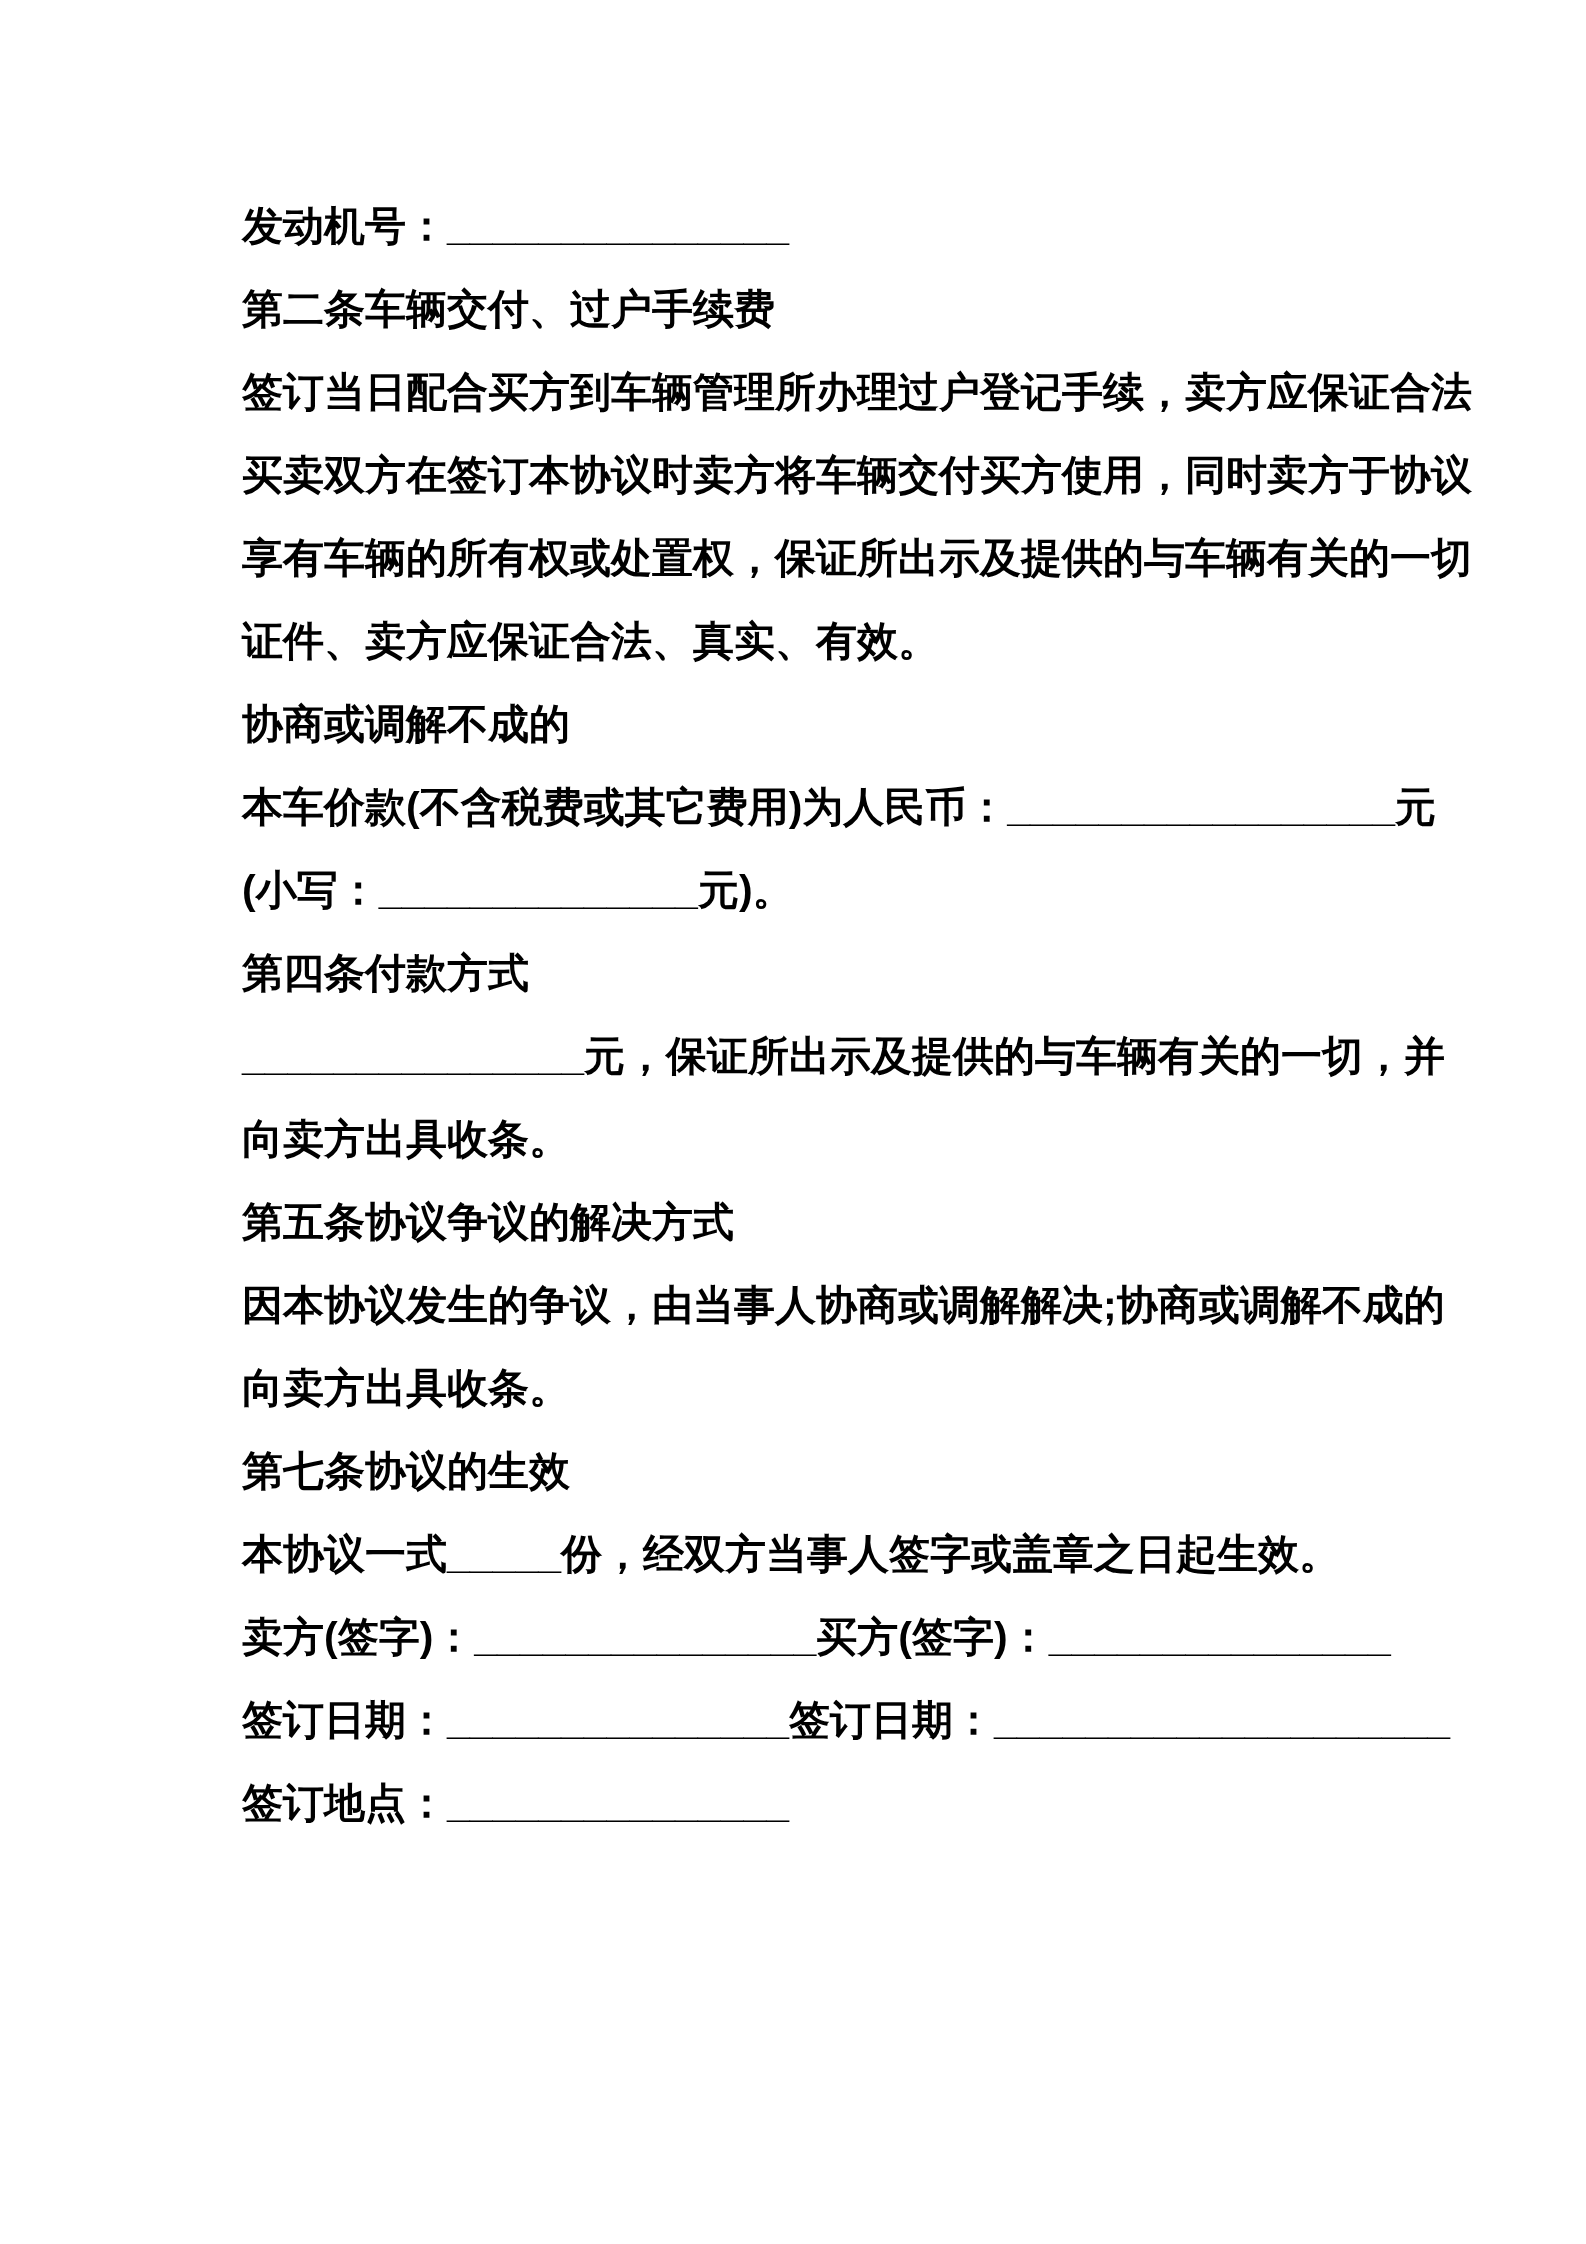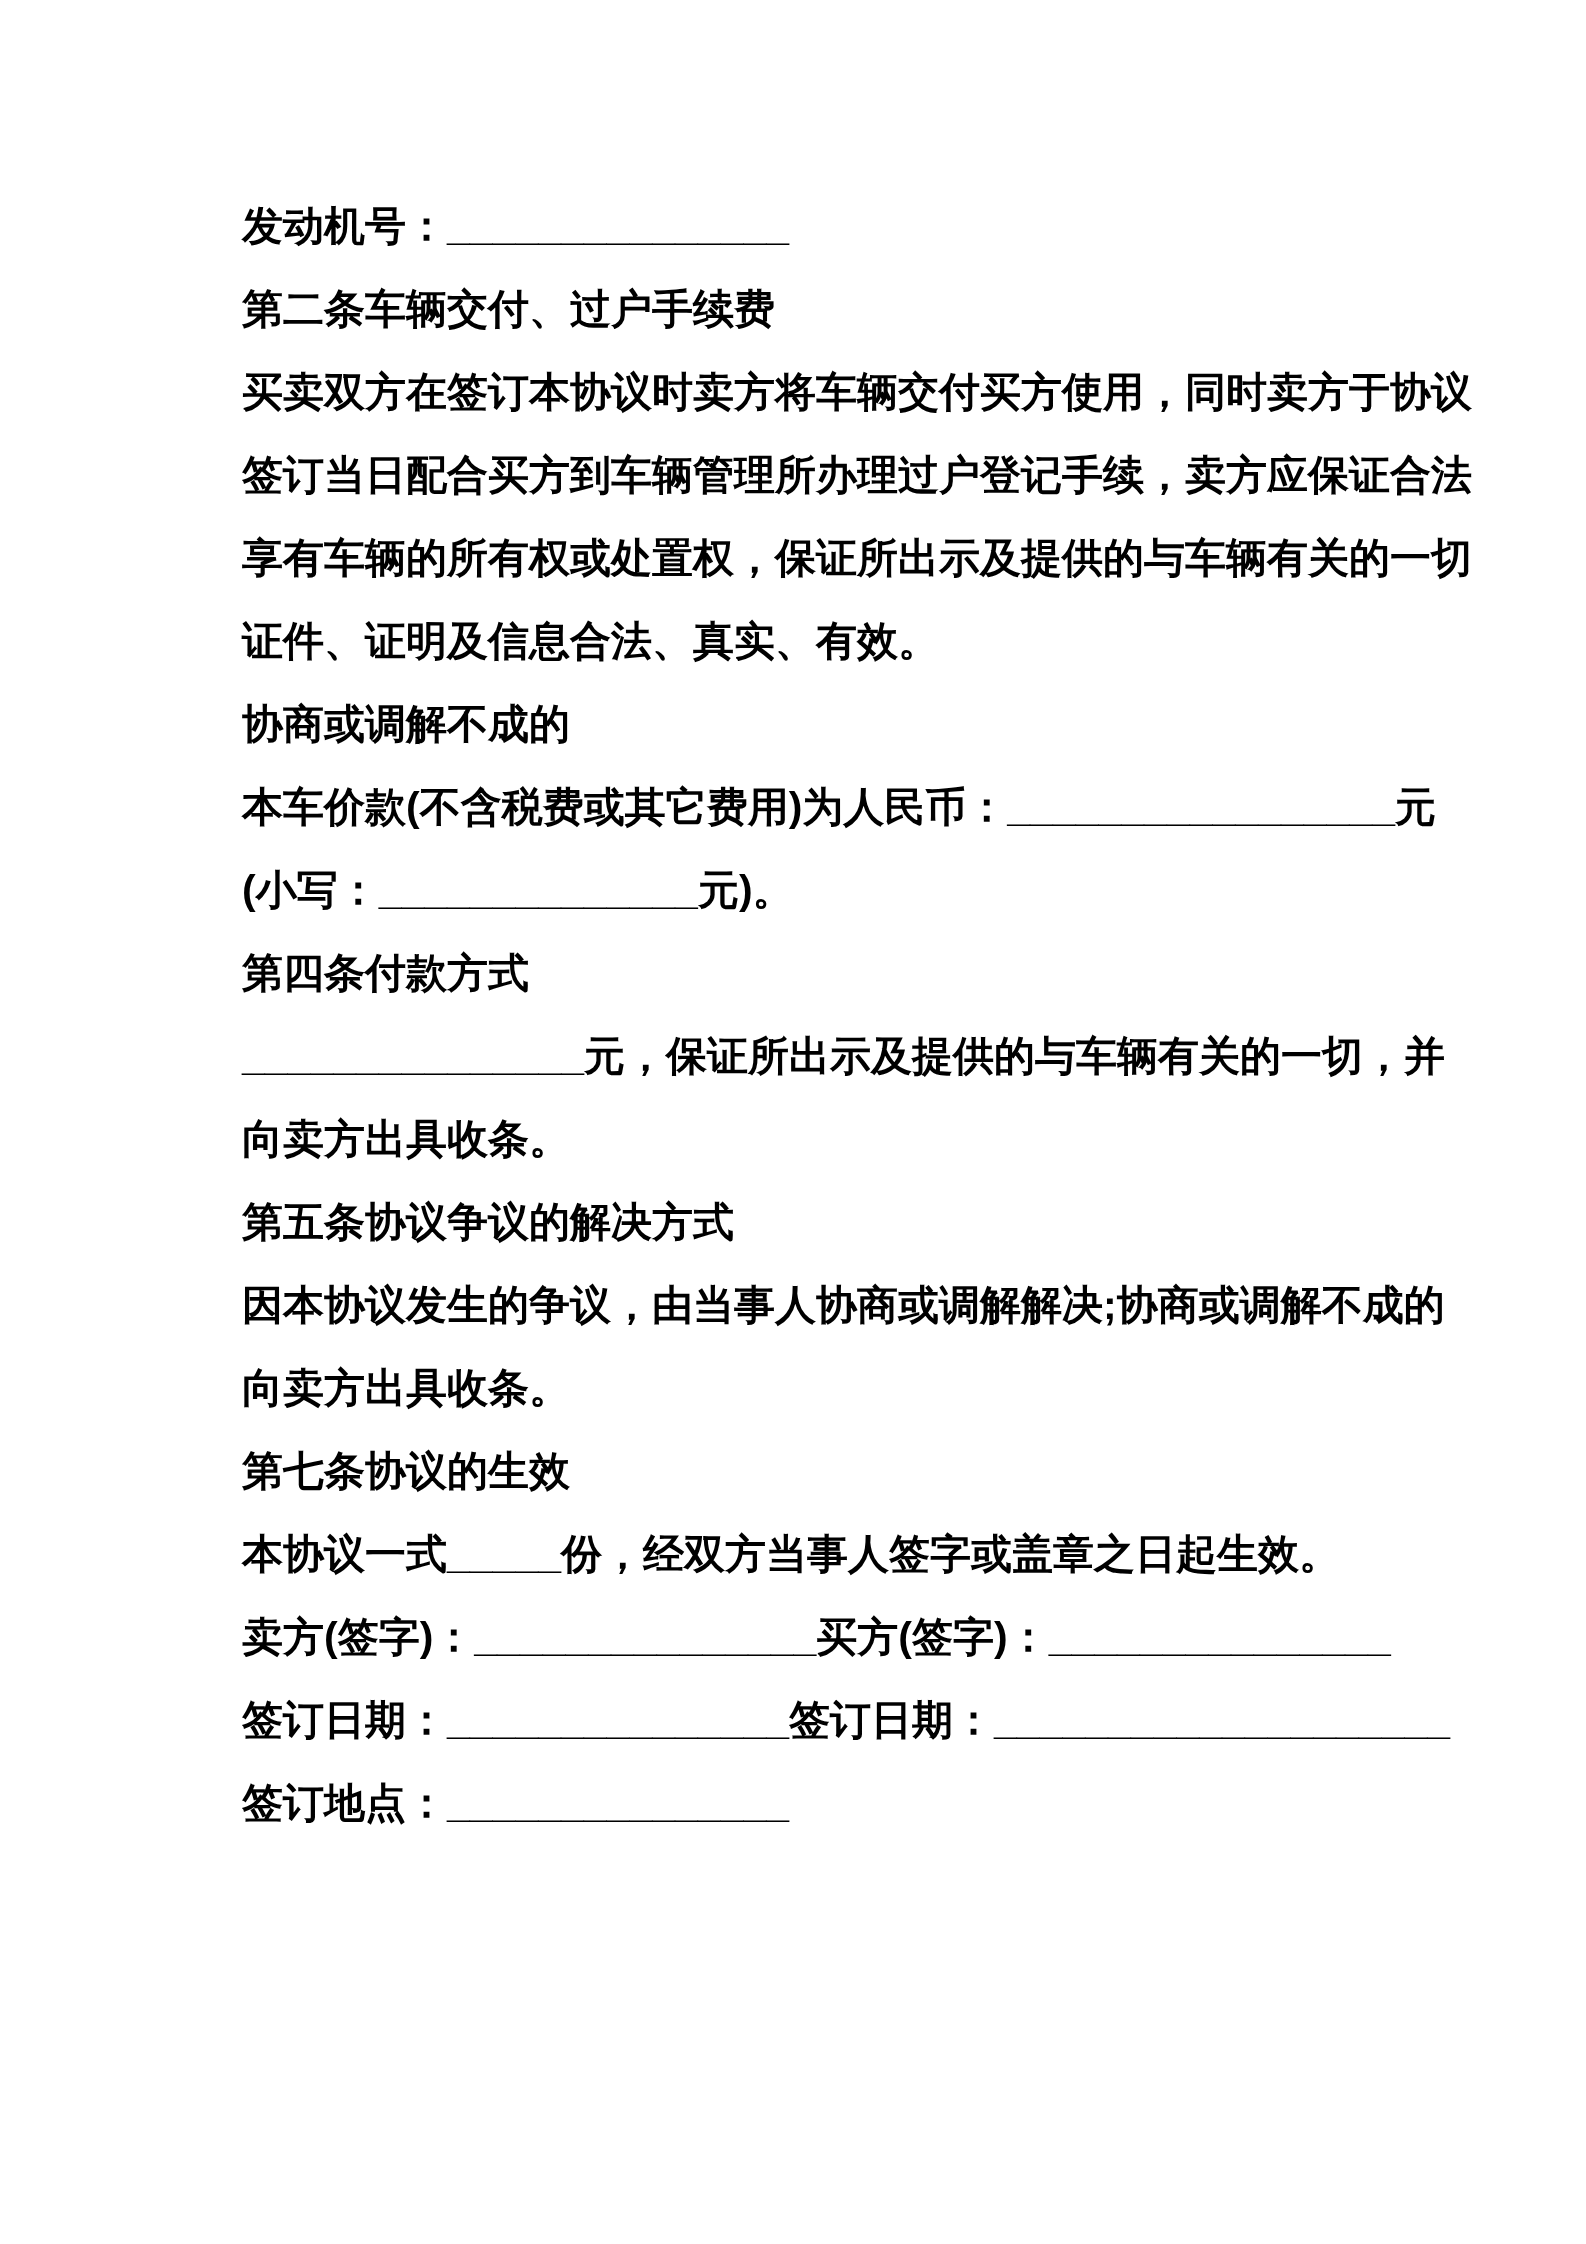--- a/index.html
+++ b/index.html
@@ -39,24 +39,24 @@
   .doc-page p.spread {
     letter-spacing: 4.5px;
   }
 </style>
 </head>
 <body>
 
 <div class="doc-page">
   <p>发动机号：_______________</p>
   <p>第二条车辆交付、过户手续费</p>
+  <p>签订当日配合买方到车辆管理所办理过户登记手续，卖方应保证合法</p>
   <p>买卖双方在签订本协议时卖方将车辆交付买方使用，同时卖方于协议</p>
-  <p>签订当日配合买方到车辆管理所办理过户登记手续，卖方应保证合法</p>
   <p>享有车辆的所有权或处置权，保证所出示及提供的与车辆有关的一切</p>
-  <p>证件、证明及信息合法、真实、有效。</p>
+  <p>证件、卖方应保证合法、真实、有效。</p>
   <p>协商或调解不成的</p>
   <p>本车价款(不含税费或其它费用)为人民币：_________________元</p>
   <p>(小写：______________元)。</p>
   <p>第四条付款方式</p>
   <p>_______________元，保证所出示及提供的与车辆有关的一切，并</p>
   <p>向卖方出具收条。</p>
   <p>第五条协议争议的解决方式</p>
   <p>因本协议发生的争议，由当事人协商或调解解决;协商或调解不成的</p>
   <p>向卖方出具收条。</p>
   <p>第七条协议的生效</p>

